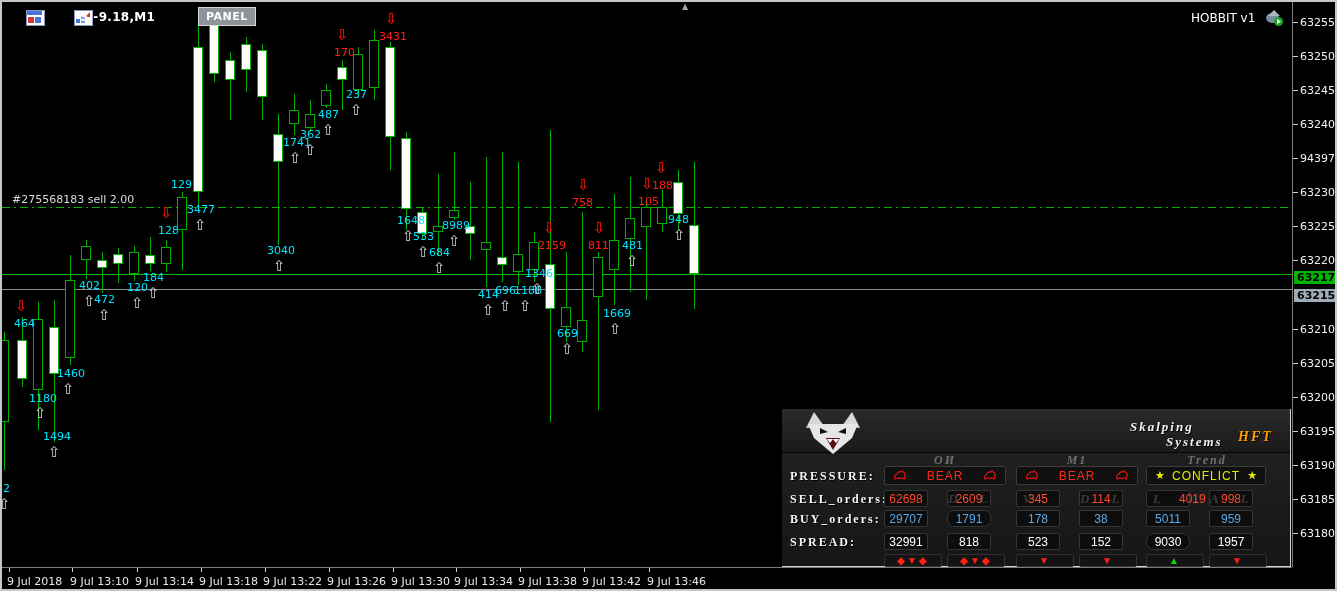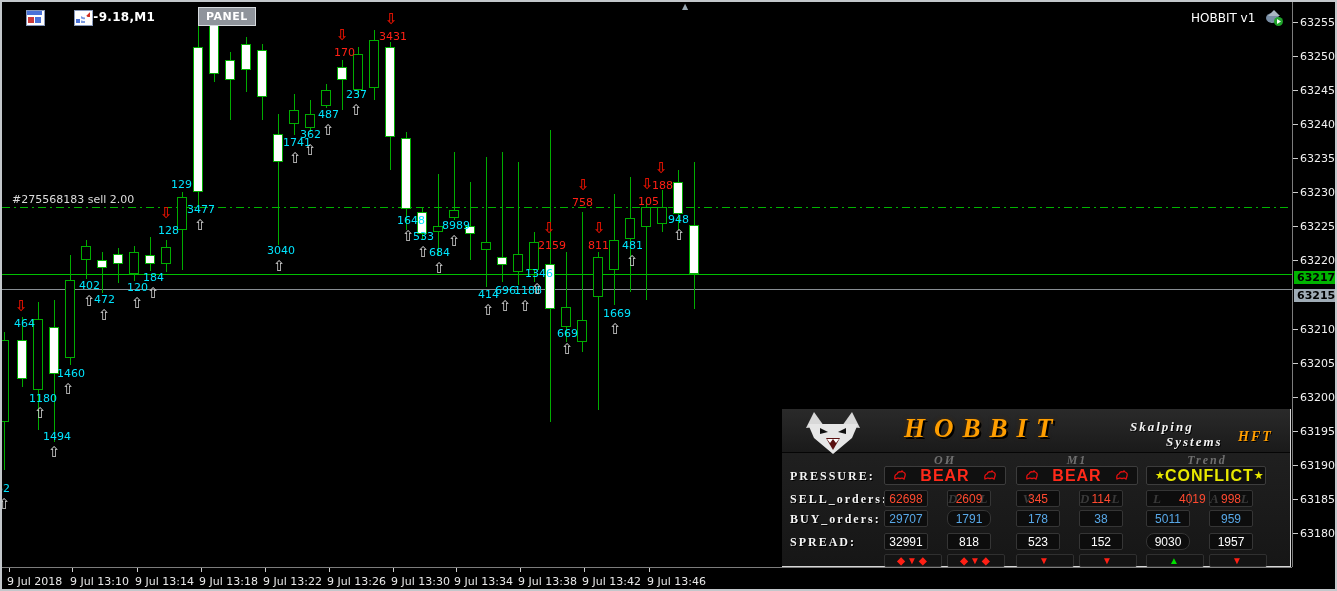--- a/index.html
+++ b/index.html
@@ -41,21 +41,21 @@
   .h-hft{position:absolute;color:#ff9e00;font-weight:bold;font-style:italic;font-size:14px;letter-spacing:2px;
          text-shadow:1px 1px 0 #000;}
   .titlebar{position:absolute;left:0;top:0;width:508px;height:43px;background:linear-gradient(#2a2a2a,#1a1a1a);
             border-bottom:1px solid #050505;}
   .ghdr{position:absolute;top:44px;height:13px;color:#6f6f6f;font-weight:bold;font-style:italic;font-size:12px;
         text-align:center;letter-spacing:2px;}
   .rowlab{position:absolute;left:8px;color:#f5f5f5;font-weight:bold;font-size:12px;letter-spacing:2px;
           text-shadow:1px 1px 0 #000;white-space:nowrap;}
   .pbtn{position:absolute;top:57px;height:19px;background:#101010;border:1px solid #3c3c3c;border-radius:2px;
         display:flex;align-items:center;justify-content:space-between;padding:0 8px;box-sizing:border-box;cursor:default;}
-  .pbtn .ptxt{font-family:"Liberation Sans",sans-serif;font-weight:bold;font-size:16px;letter-spacing:1px;}
+  .pbtn .ptxt{font-family:"Liberation Sans",sans-serif;font-weight:normal;font-size:12px;letter-spacing:1px;}
   .cell{position:absolute;width:44px;height:17px;background:#0d0d0d;border:1px solid #353535;border-radius:2px;
         color:#fff;font-family:"Liberation Sans",sans-serif;font-size:12px;line-height:16px;text-align:center;
         box-sizing:border-box;overflow:visible;}
   .ghost{position:absolute;left:0;top:0;width:100%;height:100%;color:rgba(150,150,150,.33);
          font-family:"Liberation Serif",serif;font-style:italic;font-weight:bold;font-size:13px;
          letter-spacing:22px;text-align:center;pointer-events:none;}
   .money{position:absolute;color:#cc9a22;font-family:"Liberation Sans",sans-serif;font-weight:bold;font-size:18px;margin-top:46px;}
   .sigcell{position:absolute;width:58px;height:13px;background:#141414;border:1px solid #303030;border-radius:2px;
            font-size:10px;line-height:12px;text-align:center;letter-spacing:2px;font-weight:bold;box-sizing:border-box;cursor:default;}
   .star{color:#e8e800;font-size:11px;}
@@ -264,21 +264,21 @@
   <div id="vaxis">
       <div class="ptick" style="top: 20px;"></div>
       <div class="pxl" style="top: 15px;">63255</div>
       <div class="ptick" style="top: 54px;"></div>
       <div class="pxl" style="top: 49px;">63250</div>
       <div class="ptick" style="top: 88px;"></div>
       <div class="pxl" style="top: 83px;">63245</div>
       <div class="ptick" style="top: 122px;"></div>
       <div class="pxl" style="top: 117px;">63240</div>
       <div class="ptick" style="top: 156px;"></div>
-      <div class="pxl" style="top: 151px;">63235</div>
+      <div class="pxl" style="top: 151px;">94397</div>
       <div class="ptick" style="top: 190px;"></div>
       <div class="pxl" style="top: 185px;">63230</div>
       <div class="ptick" style="top: 224px;"></div>
       <div class="pxl" style="top: 219px;">63225</div>
       <div class="ptick" style="top: 258px;"></div>
       <div class="pxl" style="top: 253px;">63220</div>
       <div class="ptick" style="top: 327px;"></div>
       <div class="pxl" style="top: 322px;">63210</div>
       <div class="ptick" style="top: 361px;"></div>
       <div class="pxl" style="top: 356px;">63205</div>
@@ -326,21 +326,20 @@
     <div class="titlebar"></div>
     <svg class="abs" style="left:10px;top:1px;" width="82" height="46" viewBox="0 0 82 46">
       <polygon points="22,2 32,16 14,18" fill="#d8d8d8"></polygon>
       <polygon points="60,2 68,18 50,16" fill="#d8d8d8"></polygon>
       <polygon points="16,14 66,14 60,28 41,44 22,28" fill="#e6e6e6"></polygon>
       <polygon points="28,18 36,22 28,24" fill="#111"></polygon>
       <polygon points="54,18 46,22 54,24" fill="#111"></polygon>
       <polygon points="34,28 48,28 41,40" fill="#5a1010"></polygon>
       <polygon points="35,29 38,33 41,29 44,33 47,29" fill="#fff"></polygon>
     </svg>
-    <span class="h-title" style="left:122px;top:4px;">HOBBIT</span>
     <span class="h-sub" style="left:348px;top:10px;">Skalping</span>
     <span class="h-sub" style="left:384px;top:25px;">Systems</span>
     <span class="h-hft" style="left:456px;top:20px;">HFT</span>
 
     <div id="ghdrs">
         <div class="ghdr" style="left: 102px; width: 122px;">ОИ</div>
         <div class="ghdr" style="left: 234px; width: 122px;">М1</div>
         <div class="ghdr" style="left: 364px; width: 122px;">Trend</div>
       </div>
 

